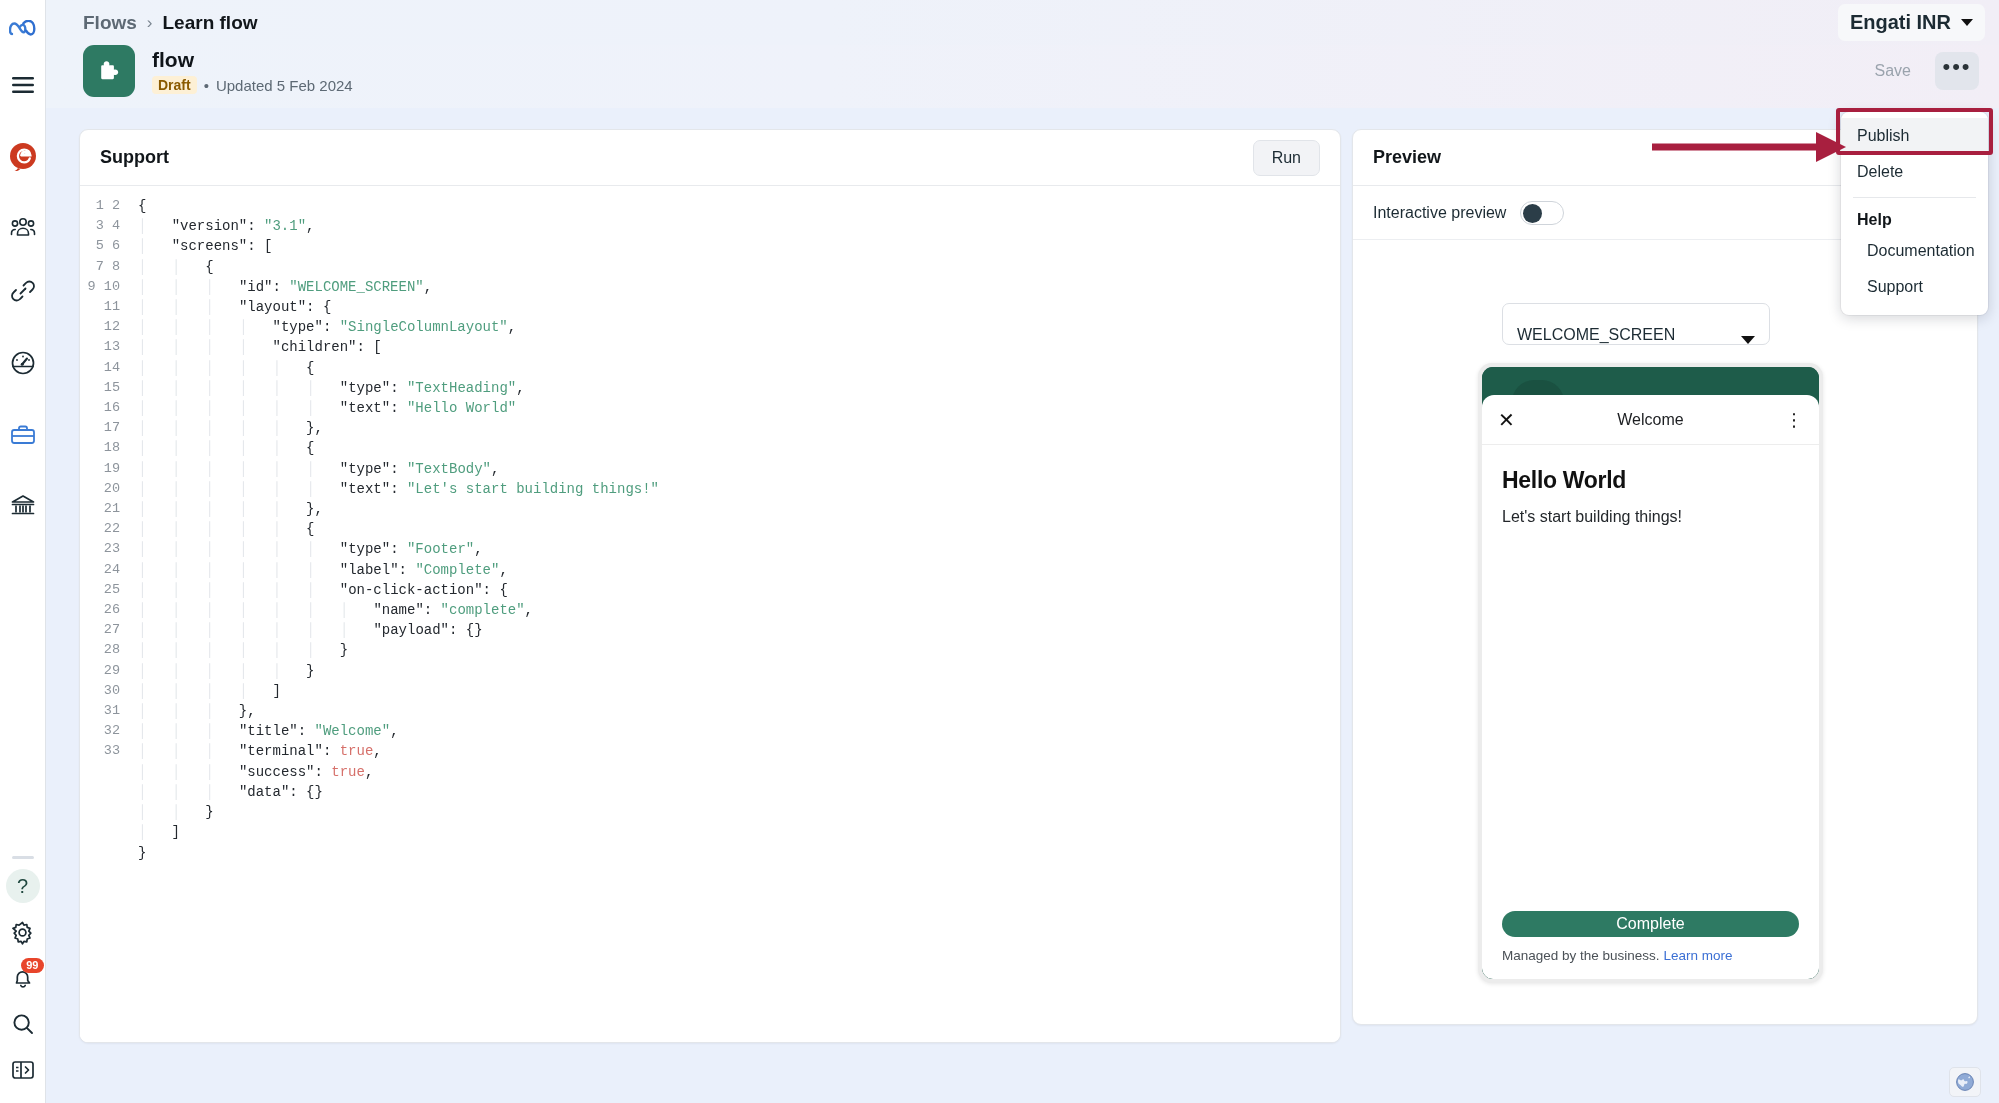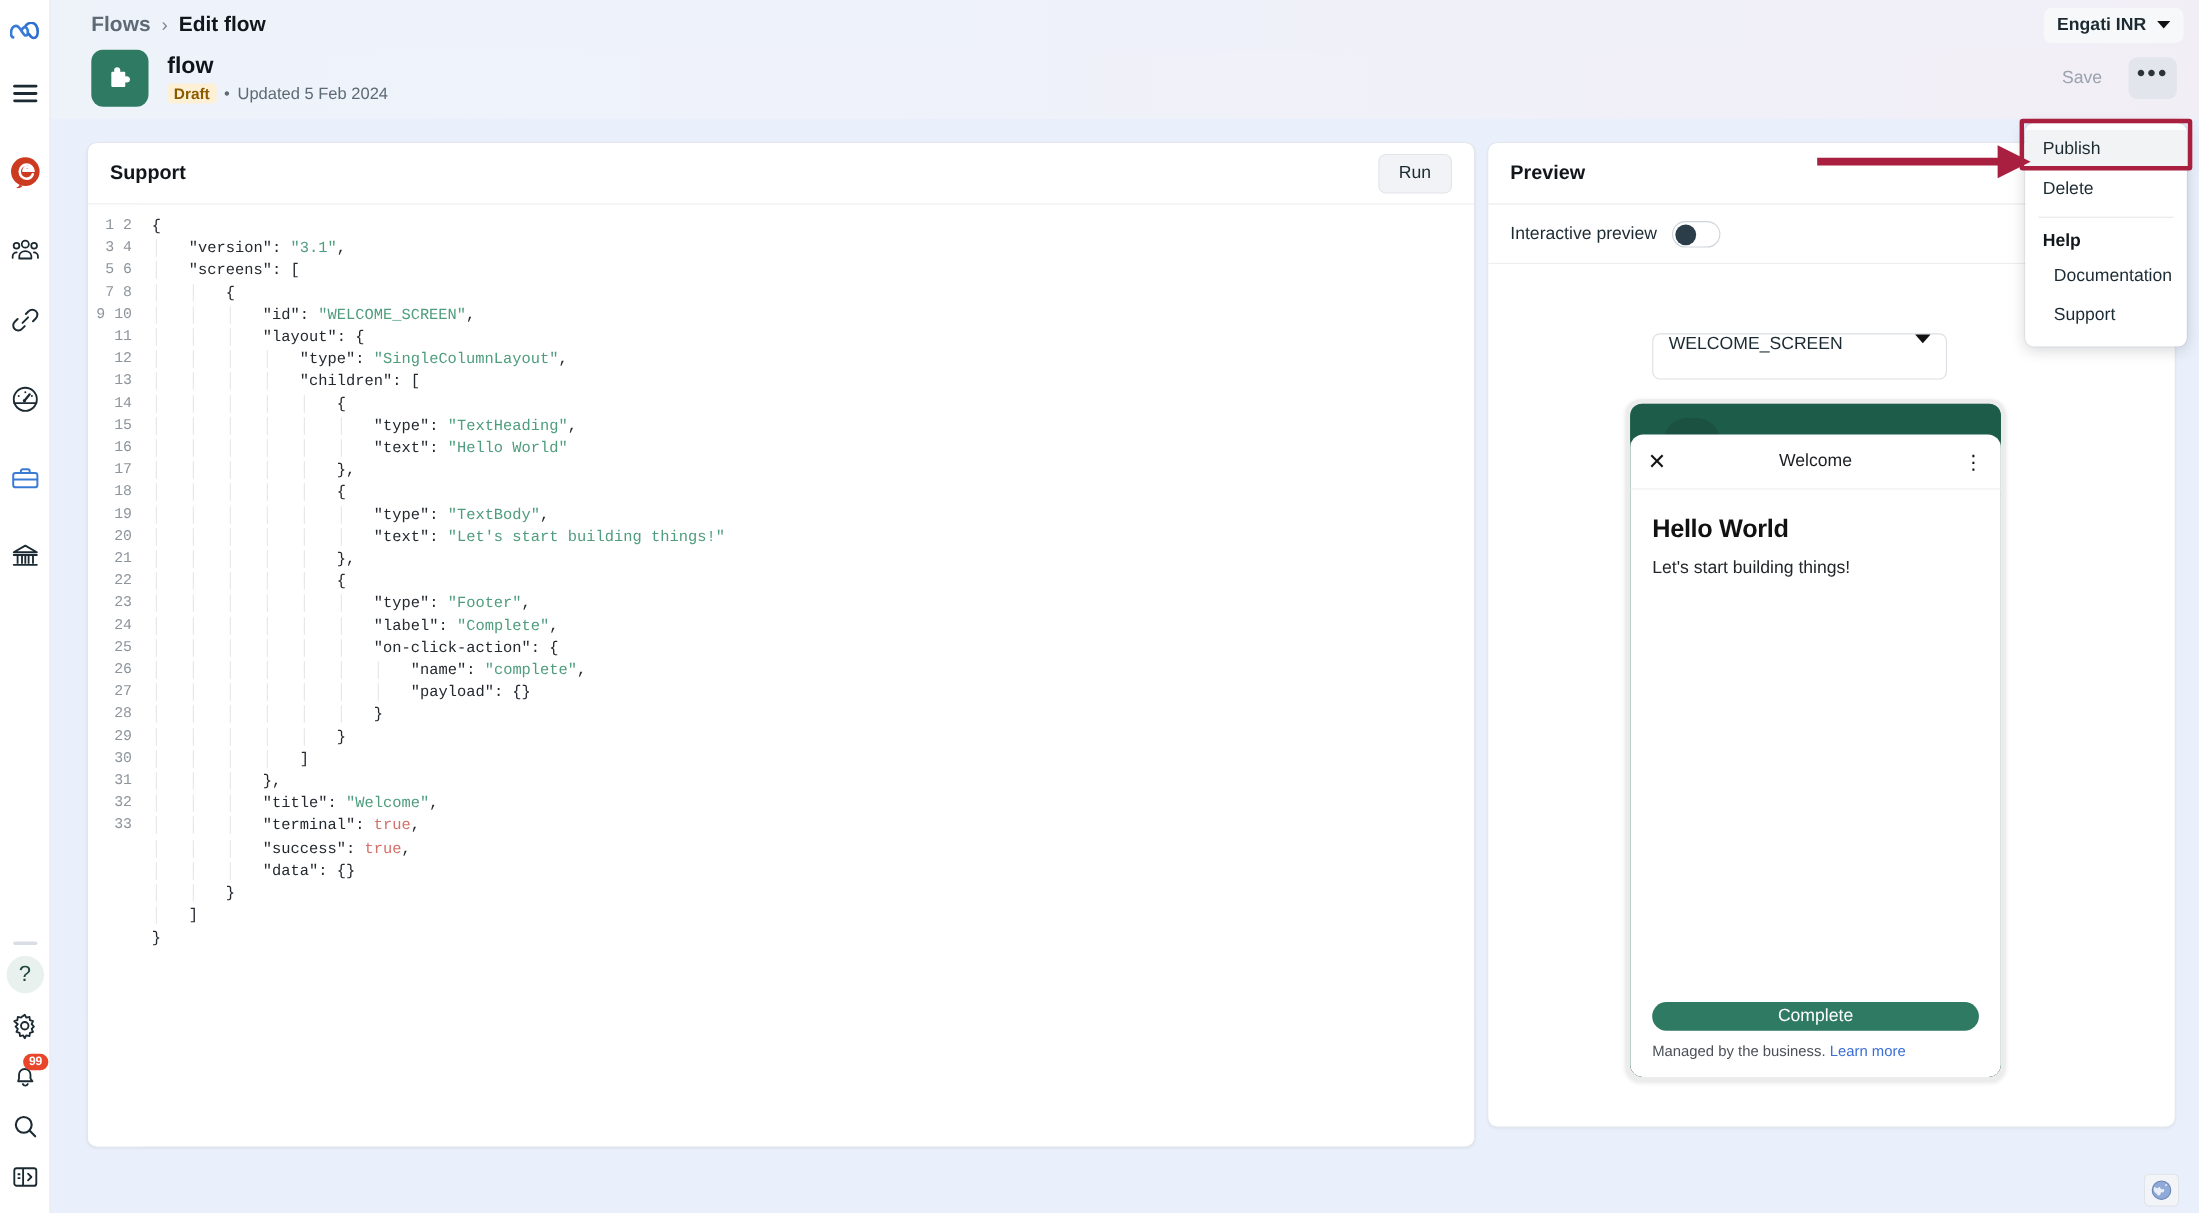--- a/index.html
+++ b/index.html
@@ -56,21 +56,21 @@
     z-index: 20;
   }
   .crumb { margin-left: 37px; display:flex; align-items:center; gap:10px; font-size:19px;justify-content:flex-end; }
   .crumb .c1 { color:#5d6974; font-weight:700; cursor:pointer; }
   .crumb .carrow { color:#7b8691; font-size:17px; }
   .crumb .c2 { color:#11161a; font-weight:700; }
   .account {
     margin-left: auto; margin-right: 14px;
     background: #f7f8fa; border-radius: 7px;
     padding: 7px 12px; display:flex; align-items:center; gap:10px;
-    font-size: 16px; font-weight: 600; color:#1c2b33; cursor:pointer;
+    font-size: 20px; font-weight: 600; color:#1c2b33; cursor:pointer;
   }
   .caret { width:0;height:0;border-left:6px solid transparent;border-right:6px solid transparent;border-top:7px solid #111; }
 
   
   .pagehead {
     position: absolute; left: 46px; top: 33px; right: 0; height: 75px;
     background: linear-gradient(90deg,#eef3fa 0%,#eff2fa 40%,#f2eef6 100%);
     display:flex; align-items:center;
     z-index: 10;
   }
@@ -157,21 +157,21 @@
   .toggle .knob {
     position:absolute; left:2px; top:2px; width:19px; height:19px;
     border-radius:50%; background:#2b3d48;
   }
   .prev-body { position:relative; height: 840px; }
 
   .screen-select {
     position:absolute; left: 149px; top: 63px;
     width: 268px; height: 42px;
     background:#fff; border:1px solid #dcdfe4; border-radius:7px;
-    display:flex; align-items:flex-start; padding: 0 14px;
+    display:flex; align-items:flex-end; padding: 0 14px;
     font-size:16px; color:#1c2b33; cursor:pointer;
   }
   .screen-select .caret2 {
     margin-left:auto; width:0;height:0;
     border-left:7px solid transparent;border-right:7px solid transparent;border-top:8px solid #111;
   }
 
   .phone {
     position:absolute; left: 125px; top: 123px;
     width: 345px; height: 620px;
@@ -353,21 +353,21 @@
           <path d="M14.5 8 17.5 11l-3 3" stroke-linecap="round" stroke-linejoin="round"></path>
         </svg>
       </div>
     </div>
   </div>
 
   <div class="topbar">
     <div class="crumb">
       <span class="c1">Flows</span>
       <span class="carrow">›</span>
-      <span class="c2">Edit flow</span>
+      <span class="c2">Learn flow</span>
     </div>
     <div class="account">
       <span>Engati INR</span>
       <span class="caret"></span>
     </div>
   </div>
 
   <div class="pagehead">
     <div class="flow-avatar">
       <svg width="26" height="26" viewBox="0 0 26 26">

